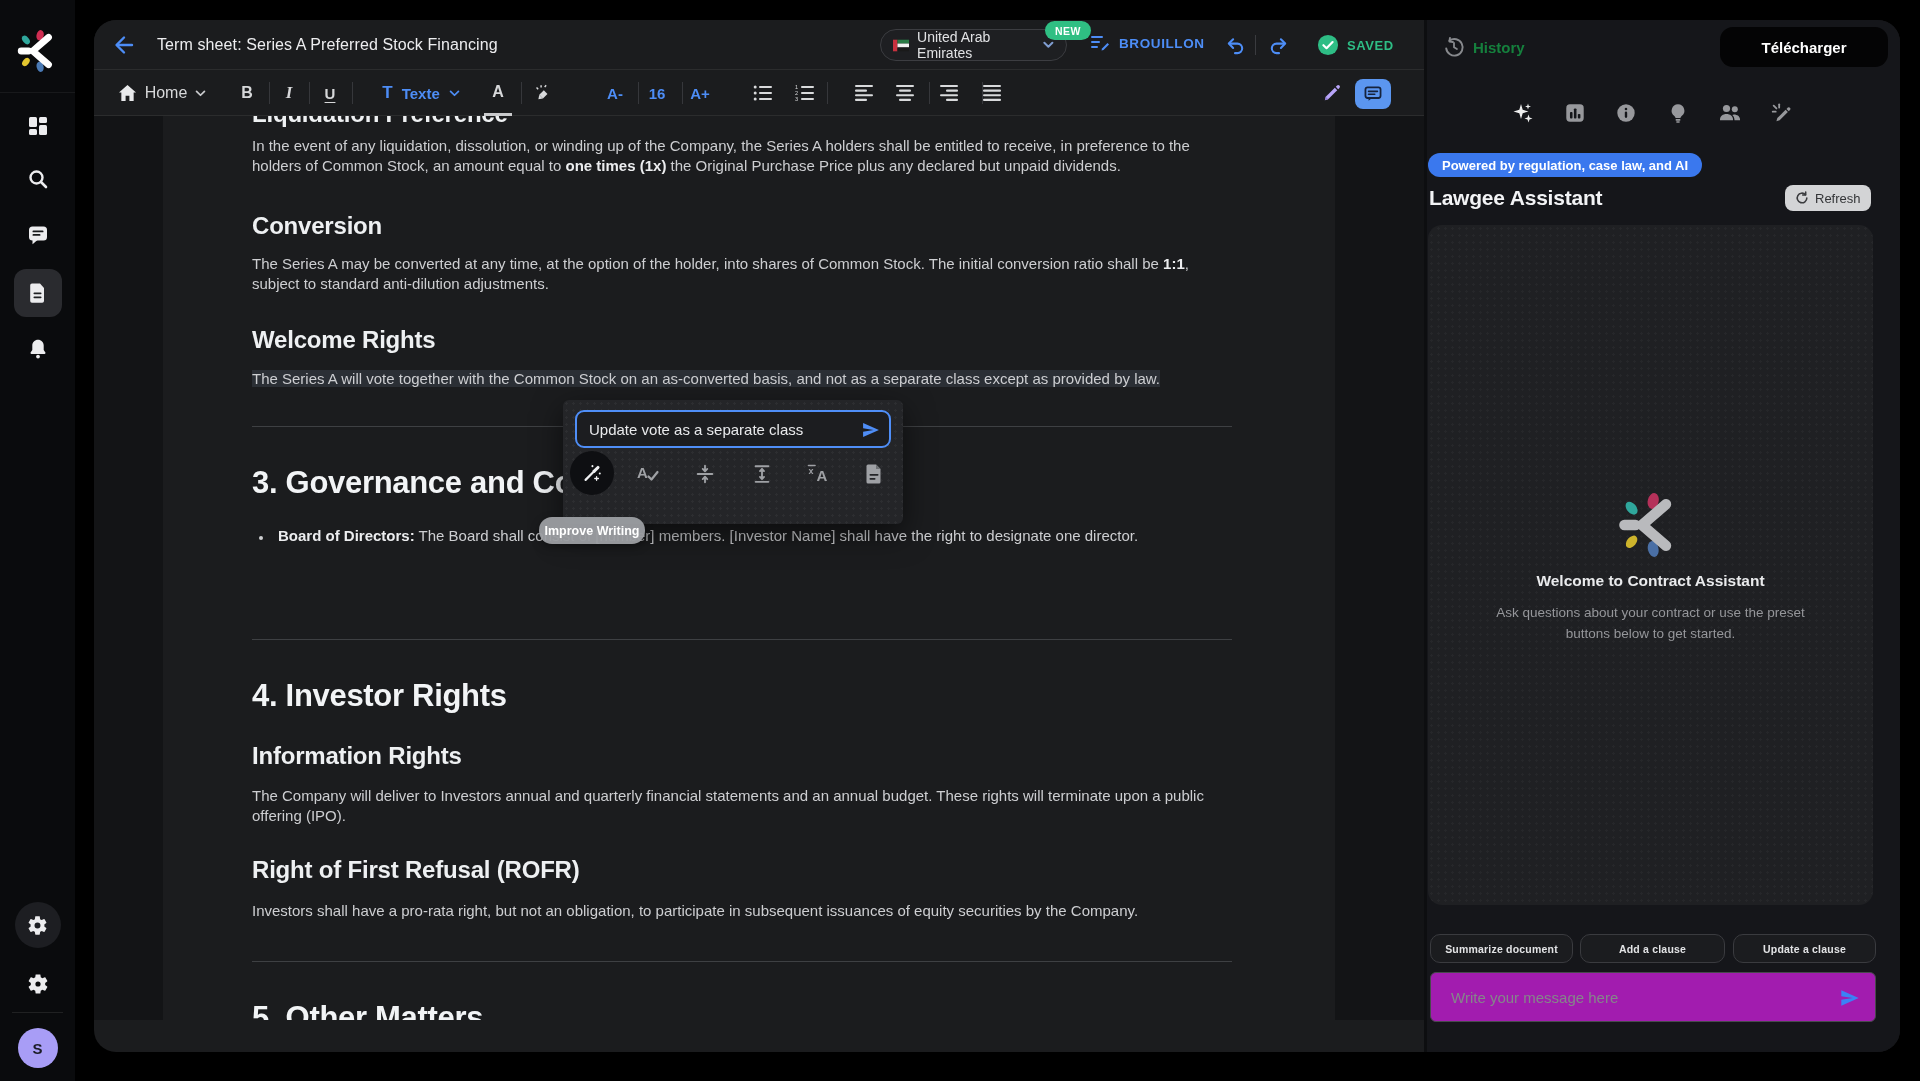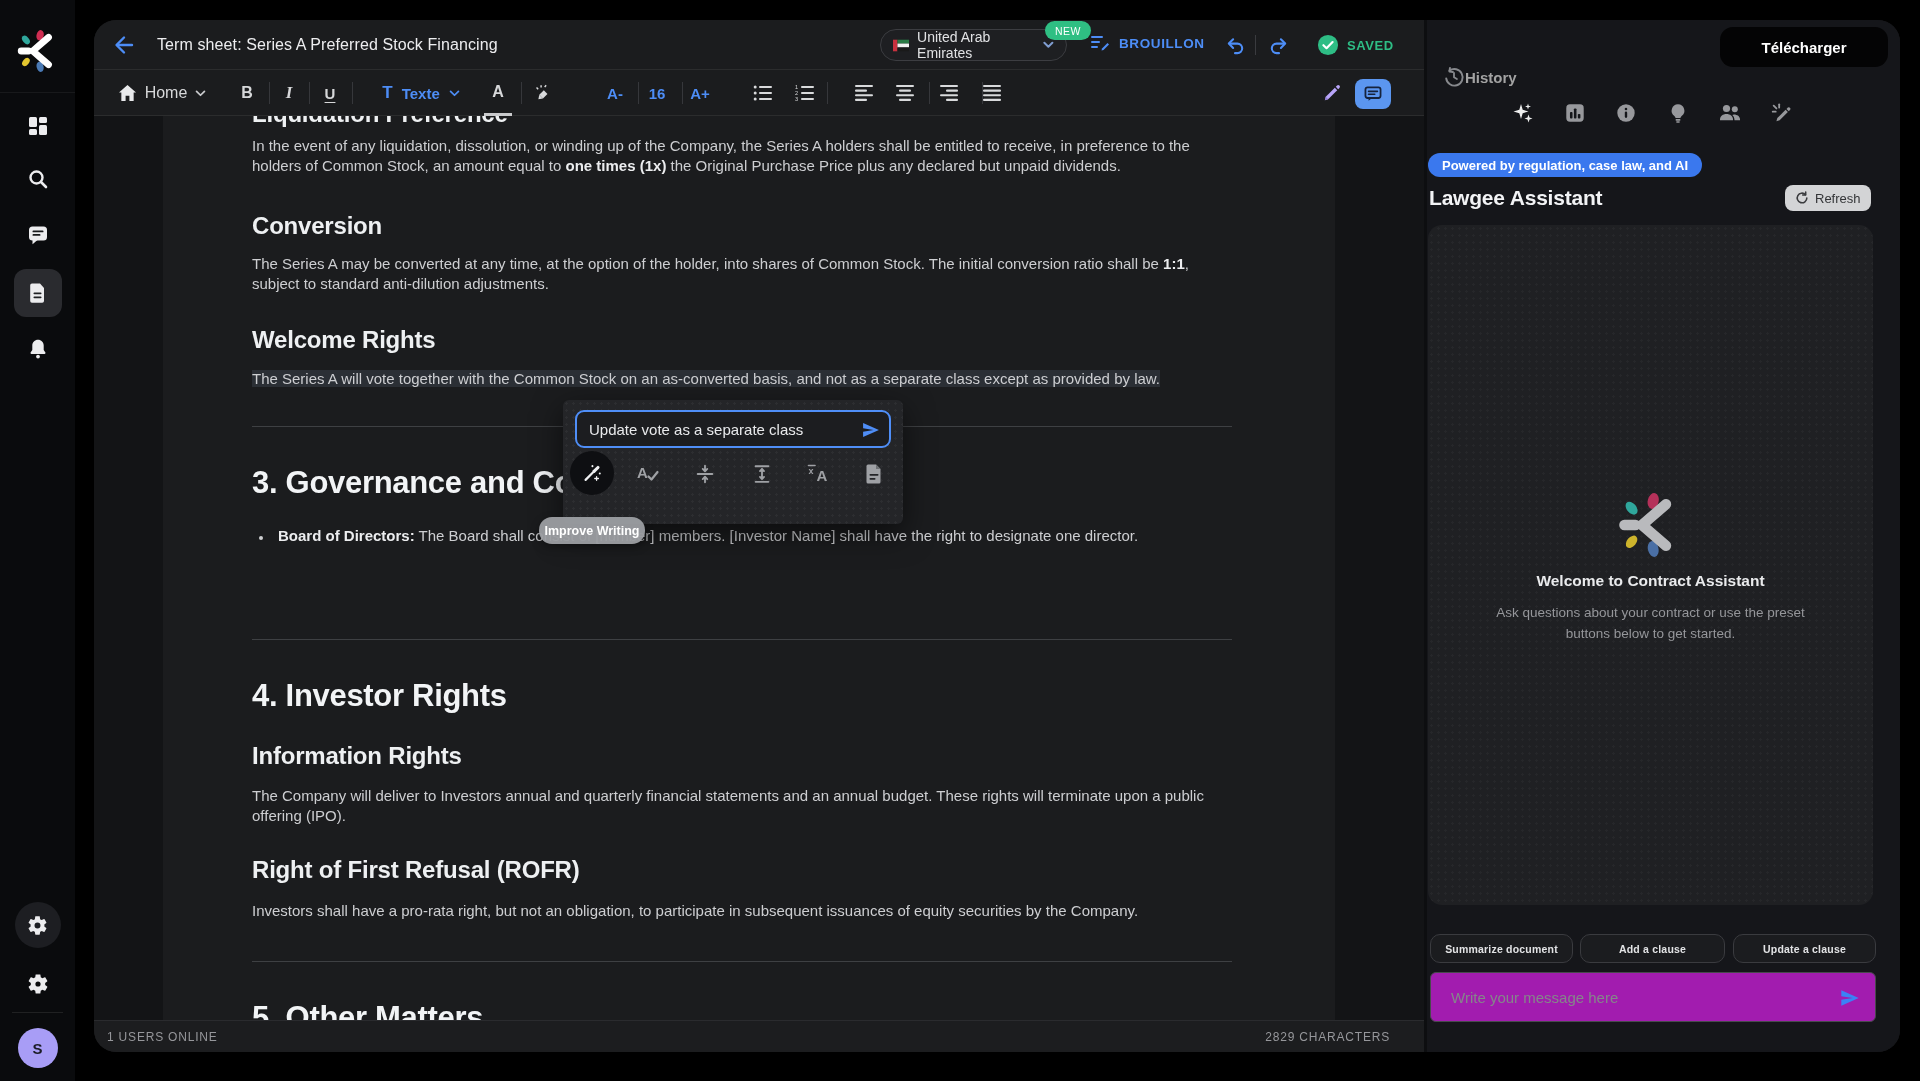--- a/index.html
+++ b/index.html
@@ -21,24 +21,24 @@
   .window{position:absolute;left:94px;top:20px;width:1806px;height:1032px;border-radius:22px;
           background:#1b1c1e;overflow:hidden;}
   .vdiv{position:absolute;left:1330px;top:0;width:3px;height:100%;background:#0d0e10;}
 
   
   .topbar{position:absolute;left:0;top:0;width:1330px;height:50px;background:#1b1c1e;border-bottom:1px solid rgba(255,255,255,0.07);}
   .doc-title{position:absolute;left:63px;top:16px;font-size:16px;font-weight:500;color:#ededef;letter-spacing:.1px;}
   .country{position:absolute;left:786px;top:9px;width:187px;height:32px;border:1px solid #3c3d41;border-radius:17px;
            display:flex;align-items:center;gap:8px;padding:0 12px;color:#e1e2e4;font-size:14px;cursor:pointer;background:#1e1f22;}
   .new-badge{position:absolute;left:951px;top:1px;height:19px;padding:0 10px;border-radius:10px;background:#2fbf83;
-             color:#fff;font-size:10.5px;font-weight:400;display:flex;align-items:center;letter-spacing:.4px;z-index:3;}
+             color:#fff;font-size:10.5px;font-weight:700;display:flex;align-items:center;letter-spacing:.4px;z-index:3;}
   .draft{position:absolute;left:996px;top:14px;display:flex;align-items:center;gap:9px;color:#4d8df6;
          font-size:13.5px;font-weight:700;letter-spacing:.6px;cursor:pointer;}
-  .histbtn{display:flex;align-items:center;color:#a3a3a3;font-size:15px;font-weight:700;cursor:pointer;margin-top:30px;}
+  .histbtn{display:flex;align-items:center;gap:8px;color:#15803d;font-size:15px;font-weight:700;cursor:pointer;}
   .saved{display:flex;align-items:center;gap:8px;color:#2ebd85;font-size:13px;font-weight:700;letter-spacing:.6px;}
 
   
   .toolbar{position:absolute;left:0;top:50px;width:1330px;height:46px;background:#1b1c1e;border-bottom:1px solid rgba(255,255,255,0.07);}
   .tb{position:absolute;top:0;height:46px;display:flex;align-items:center;justify-content:center;color:#d7d8da;cursor:pointer;}
   .tb-sep{position:absolute;top:12px;width:1px;height:22px;background:#36373b;}
   .tb-b{font-size:16px;font-weight:700;}
   .tb-i{font-family:"Liberation Serif","DejaVu Serif",serif;font-style:italic;font-weight:700;font-size:17px;}
   .tb-u{font-size:15px;font-weight:600;text-decoration:underline;text-underline-offset:3px;}
   .tb-blue{color:#4d8df6;font-weight:600;font-size:15px;}
@@ -383,24 +383,20 @@
         <div class="blk p" style="top:670px">The Company will deliver to Investors annual and quarterly financial statements and an annual budget. These rights will terminate upon a public offering (IPO).</div>
 
         <div class="blk h2" style="top:740px">Right of First Refusal (ROFR)</div>
         <div class="blk p" style="top:785px">Investors shall have a pro-rata right, but not an obligation, to participate in subsequent issuances of equity securities by the Company.</div>
 
         <div class="hr" style="top:845px"></div>
         <div class="blk h1" style="top:884px">5. Other Matters</div>
       </div>
     </div>
 
-    <div class="statusbar">
-      <div class="status-txt" style="left:13px">1 USERS ONLINE</div>
-      <div class="status-txt" style="right:34px">2829 CHARACTERS</div>
-    </div>
 
     <div class="vdiv"></div>
 
     <div class="panel">
       <div class="histbtn abs" style="left:16px;top:16px">
         <svg width="22" height="22" viewBox="0 0 24 24">
           <path d="M7 5.2 A9 9 0 1 1 3.5 13.5" fill="none" stroke="#87898d" stroke-width="2.1" stroke-linecap="round"></path>
           <path d="M7.6 2.2 L7 6 L10.8 6.6" fill="none" stroke="#87898d" stroke-width="2.1" stroke-linecap="round" stroke-linejoin="round"></path>
           <path d="M12 7.5 V12.3 L15.2 14.2" fill="none" stroke="#87898d" stroke-width="2" stroke-linecap="round" stroke-linejoin="round"></path>
         </svg>

